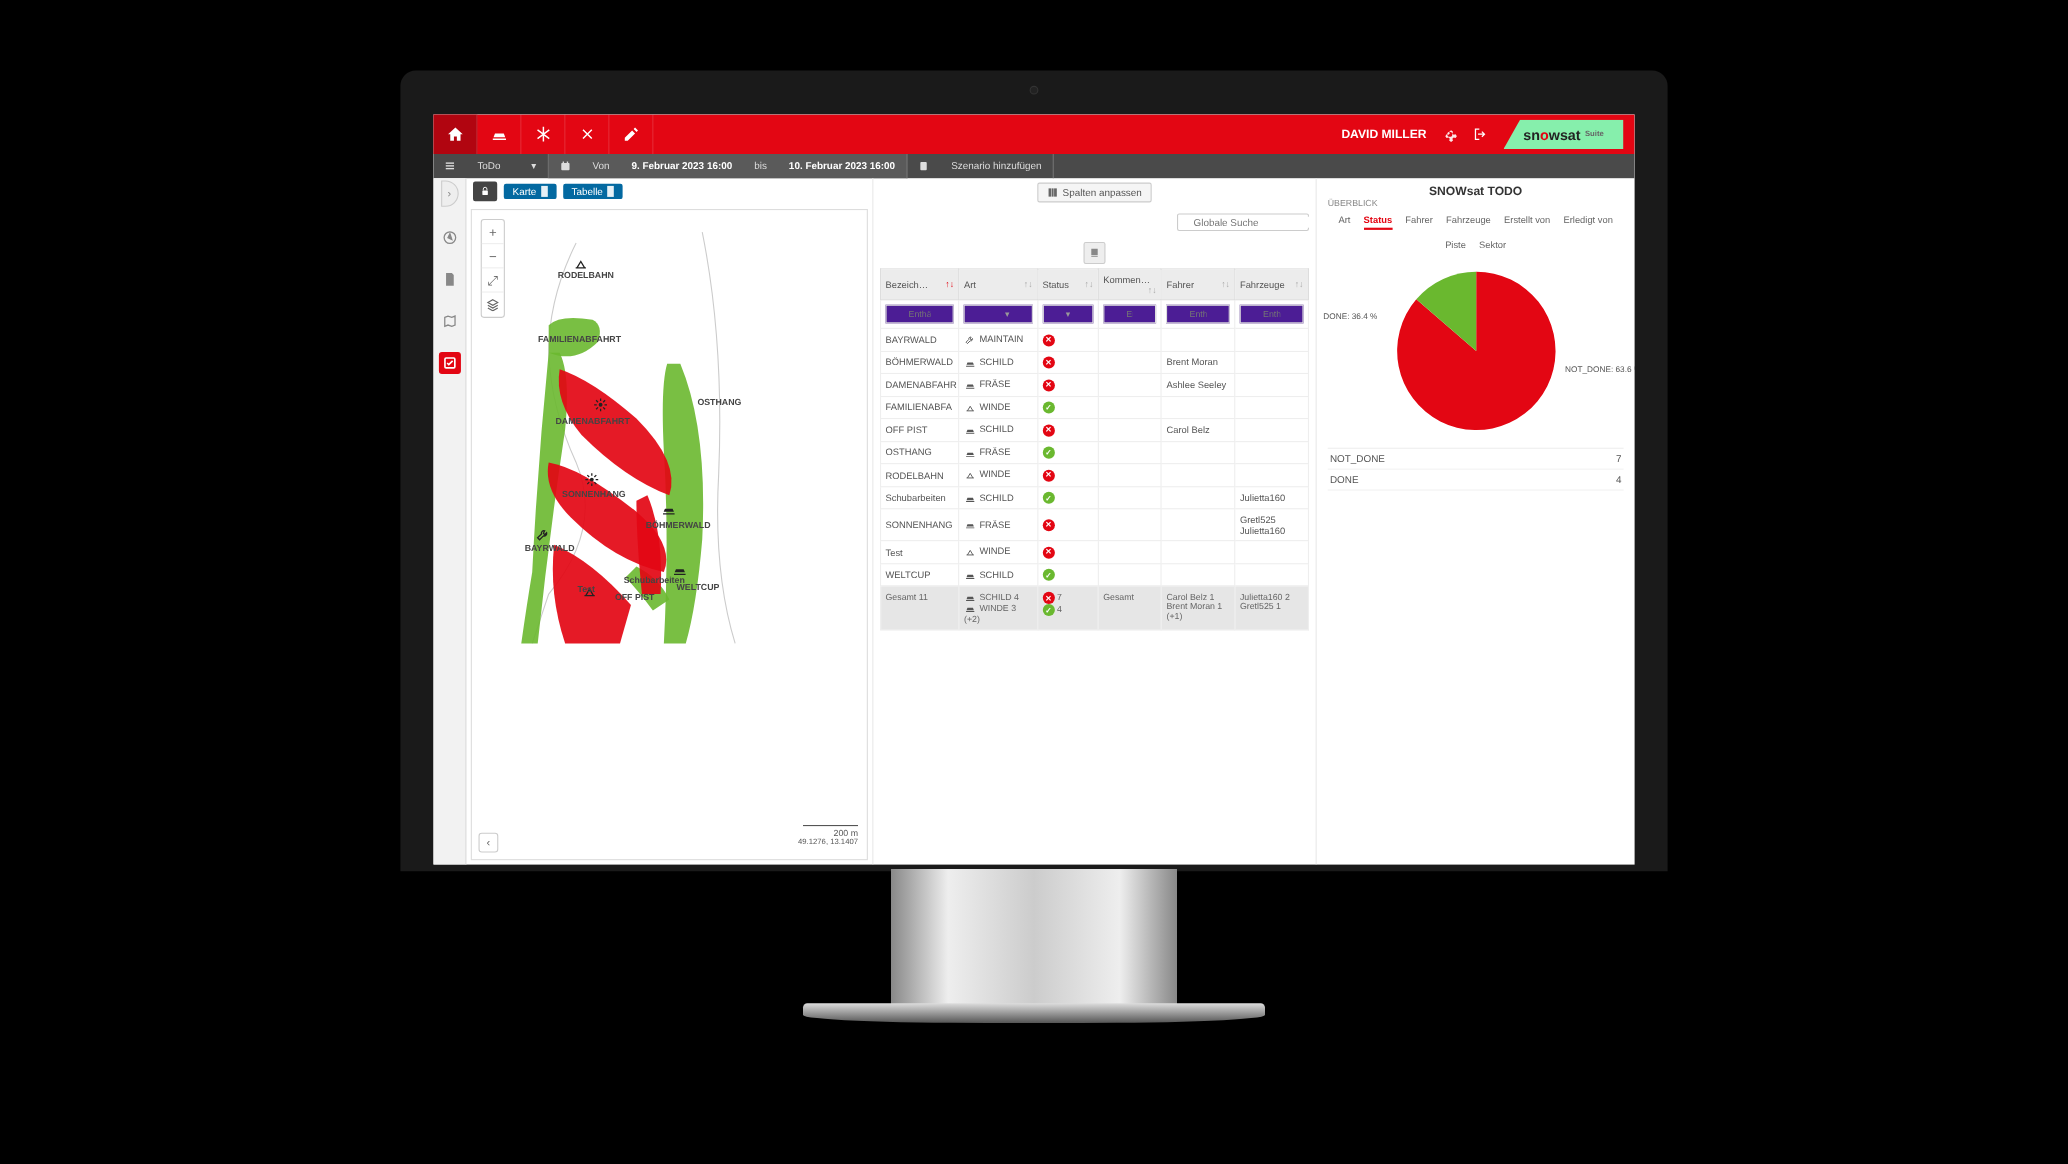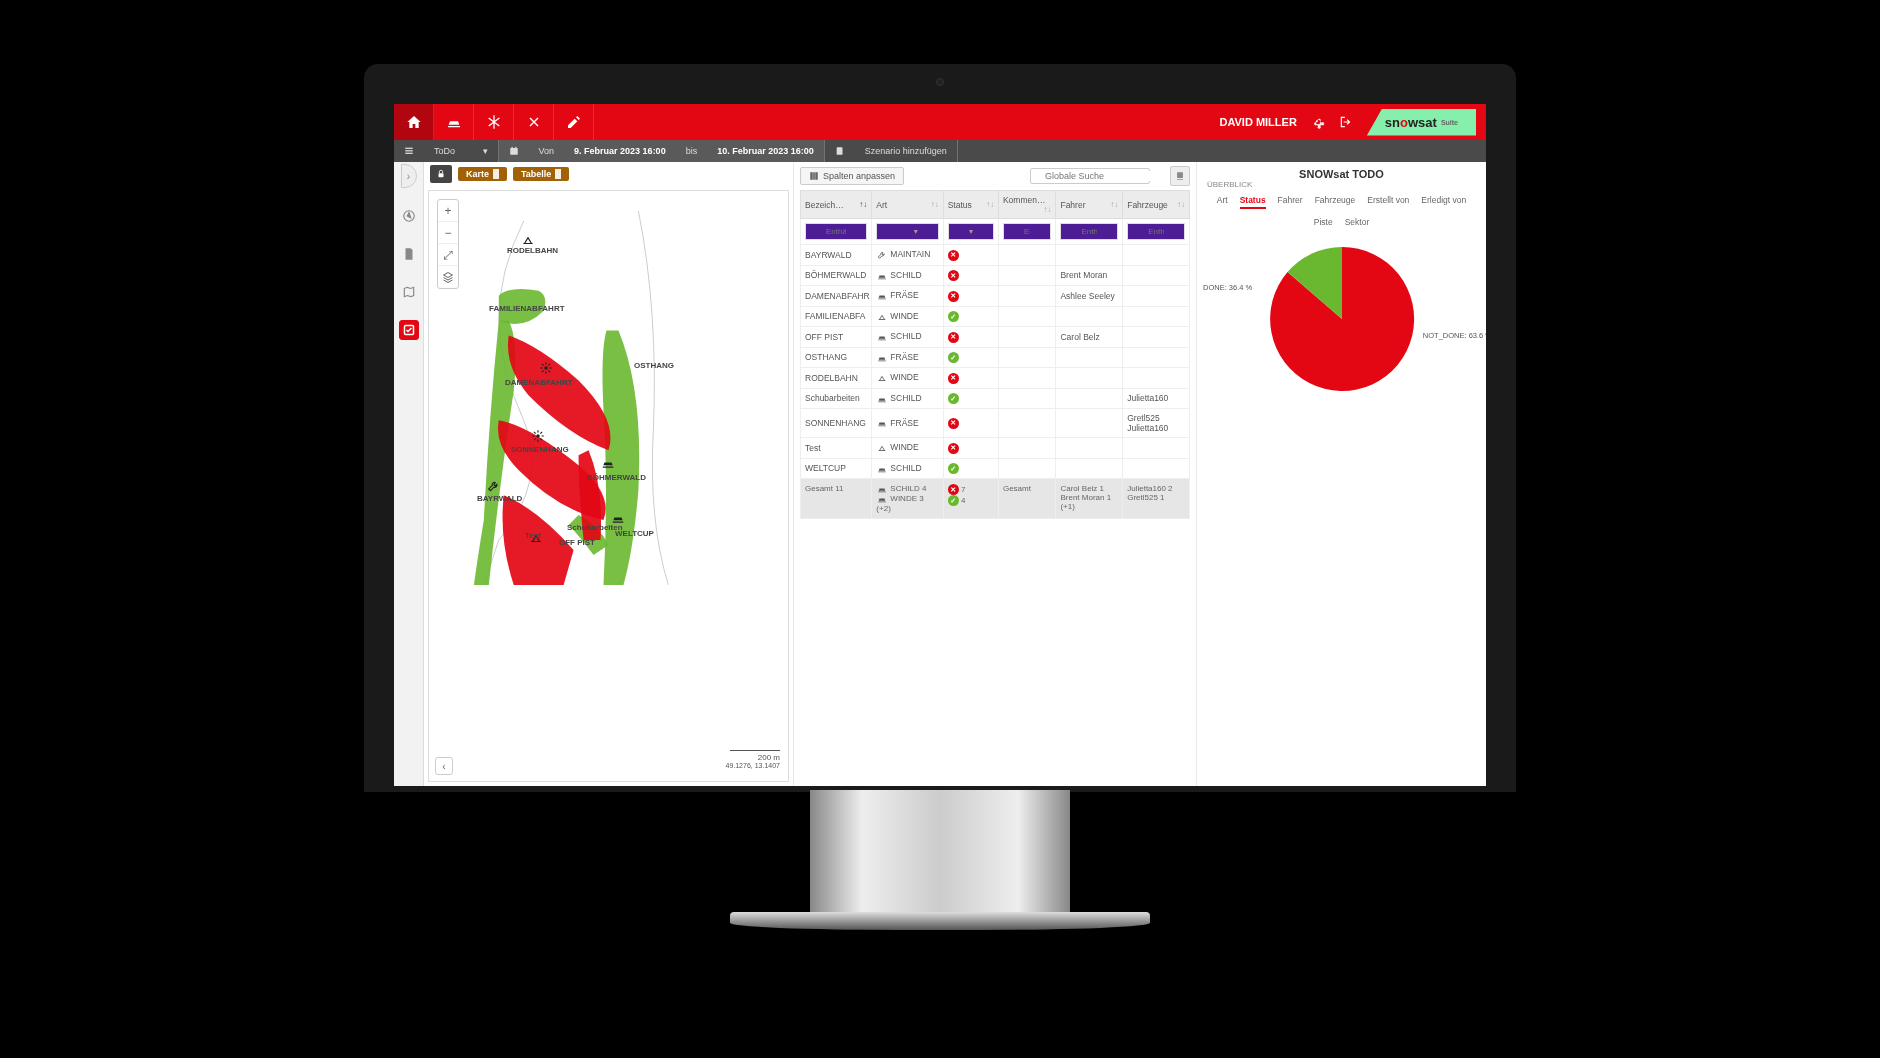--- a/index.html
+++ b/index.html
@@ -88,41 +88,41 @@
 
 .content { flex: 1; display: flex; min-width: 0; }
 
 .view-tabs-row {
   height: 24px; display: flex; align-items: center; gap: 6px; padding: 0 6px;
 }
 .lock-chip {
   width: 22px; height: 18px; background: #444; color: #fff; display: flex; align-items: center; justify-content: center; border-radius: 2px;
 }
 .view-tab {
-  background: #a16207; color: #fff; padding: 2px 8px; font-size: 9px; border-radius: 2px;
-  display: flex; align-items: center; gap: 4px; font-weight: bold;
+  background: #0369a1; color: #fff; padding: 2px 8px; font-size: 9px; border-radius: 2px;
+  display: flex; align-items: center; gap: 4px;
 }
 .view-tab .sq { width: 6px; height: 10px; background: #fff; opacity: .9; }
 
 .map-col { width: 370px; display: flex; flex-direction: column; border-right: 1px solid #e8e8e8; }
 .map-wrap { flex: 1; position: relative; margin: 4px; border: 1px solid #ddd; background: #fff; overflow: hidden; }
 .map-ctrl {
   position: absolute; top: 8px; left: 8px; width: 22px; background: #fff; border: 1px solid #ccc; border-radius: 3px;
   display: flex; flex-direction: column;
 }
 .map-ctrl div { height: 22px; display: flex; align-items: center; justify-content: center; border-bottom: 1px solid #eee; color: #666; font-size: 12px; }
 .map-ctrl div:last-child { border-bottom: none; }
 .map-svg { position: absolute; inset: 0; }
 .map-label { position: absolute; font-size: 8px; color: #444; font-weight: bold; white-space: nowrap; }
 .map-icon { position: absolute; width: 14px; height: 14px; color: #222; }
 .map-scale { position: absolute; right: 8px; bottom: 12px; font-size: 8px; color: #555; text-align: right; }
 .map-back { position: absolute; left: 6px; bottom: 6px; width: 18px; height: 18px; background:#fff; border:1px solid #ccc; border-radius:3px; display:flex; align-items:center; justify-content:center; color:#666;}
 
 .table-col { flex: 1; display: flex; flex-direction: column; padding: 4px 6px; min-width: 0; }
-.table-toolbar { display: flex; align-items: center; gap: 20px; margin-bottom: 4px; }
+.table-toolbar { display: flex; align-items: center; gap: 10px; margin-bottom: 4px; flex-direction: column; }
 .btn-light {
   background: #f5f5f5; border: 1px solid #ccc; padding: 3px 8px; font-size: 9px; border-radius: 2px;
   display: inline-flex; align-items: center; gap: 4px; color: #555;
 }
 .search-box {
   margin-left: auto; display: flex; align-items: center; border: 1px solid #ccc; border-radius: 2px; padding: 2px 14px; width: 120px;
 }
 .search-box input { border: none; outline: none; font-size: 9px; flex: 1; }
 .dl-btn { width: 20px; height: 20px; background: #eee; border: 1px solid #ccc; border-radius: 2px; display:flex; align-items:center; justify-content:center; color:#888; }
 
@@ -586,20 +586,30 @@
               </div>
             <div class="pie-wrap">
               <svg width="150" height="150" viewBox="-50 -50 100 100">
 
                 <path d="M0 0 L0 -48 A48 48 0 1 1 -36.3 -31.3 Z" fill="#e30613"></path>
                 <path d="M0 0 L-36.3 -31.3 A48 48 0 0 1 0 -48 Z" fill="#6ab82f"></path>
               </svg>
               <div class="pie-label" style="left:-4px;top:44px;">DONE: 36.4 %</div>
               <div class="pie-label" style="right:-16px;top:92px;">NOT_DONE: 63.6 %</div>
             </div>
+            <div class="ov-list" id="ov-list">
+                <div class="row">
+                  <span>NOT_DONE</span>
+                  <span>7</span>
+                </div>
+                <div class="row">
+                  <span>DONE</span>
+                  <span>4</span>
+                </div>
+              </div>
           </div>
 
         </div>
       </div>
     </div>
   </div>
 </div>
 <div class="monitor-neck"></div>
 <div class="monitor-base"></div>
 <div class="monitor-shadow"></div>

